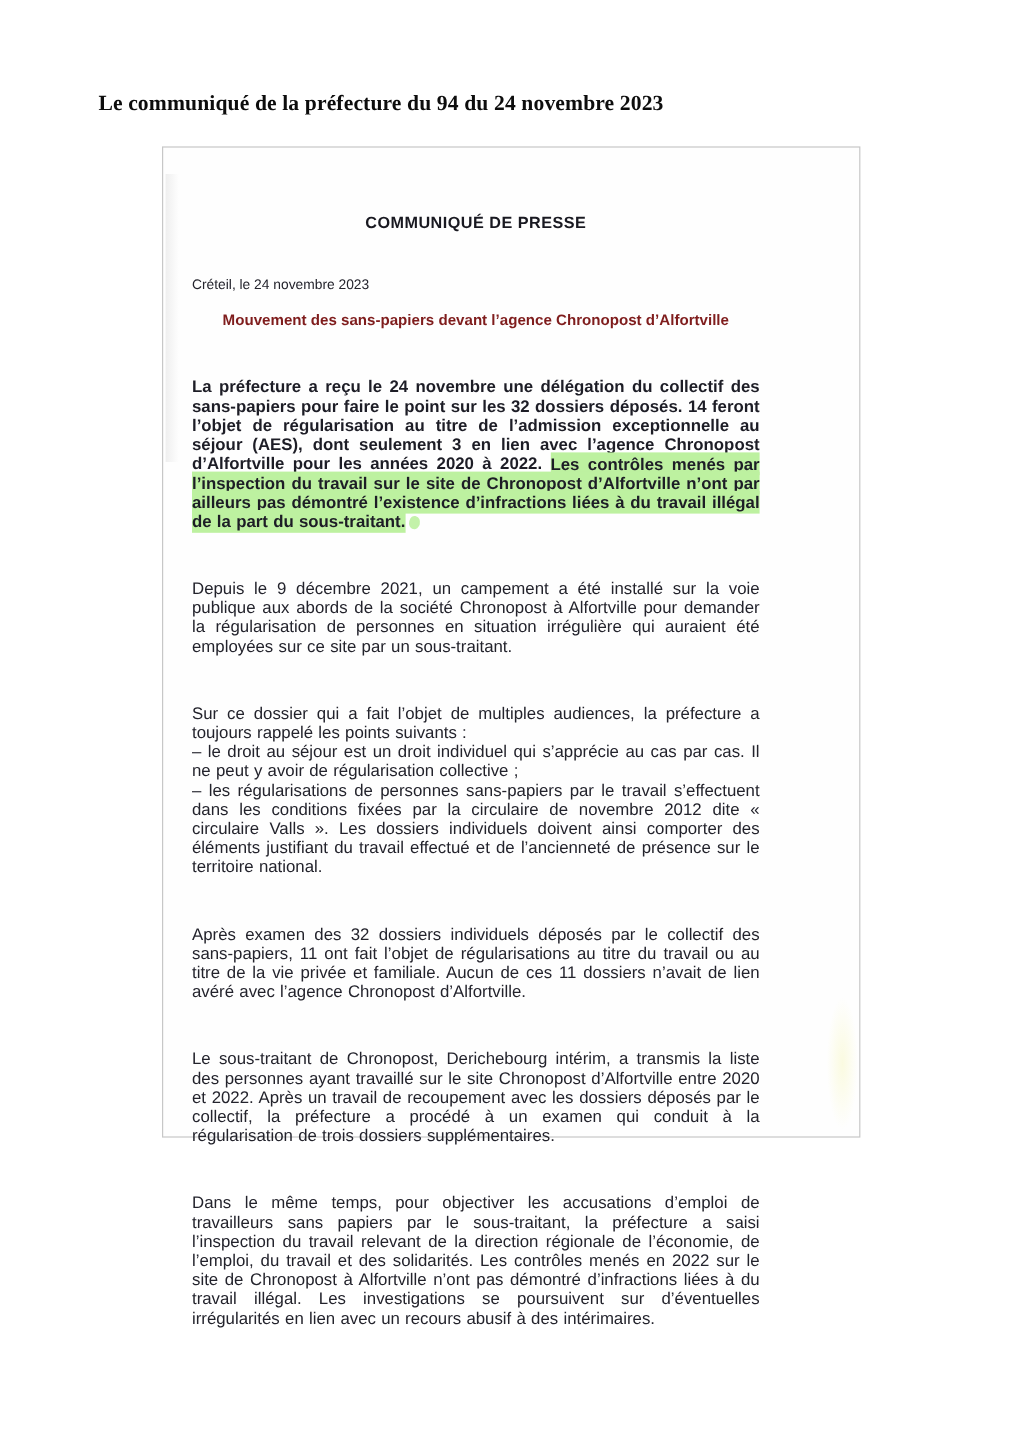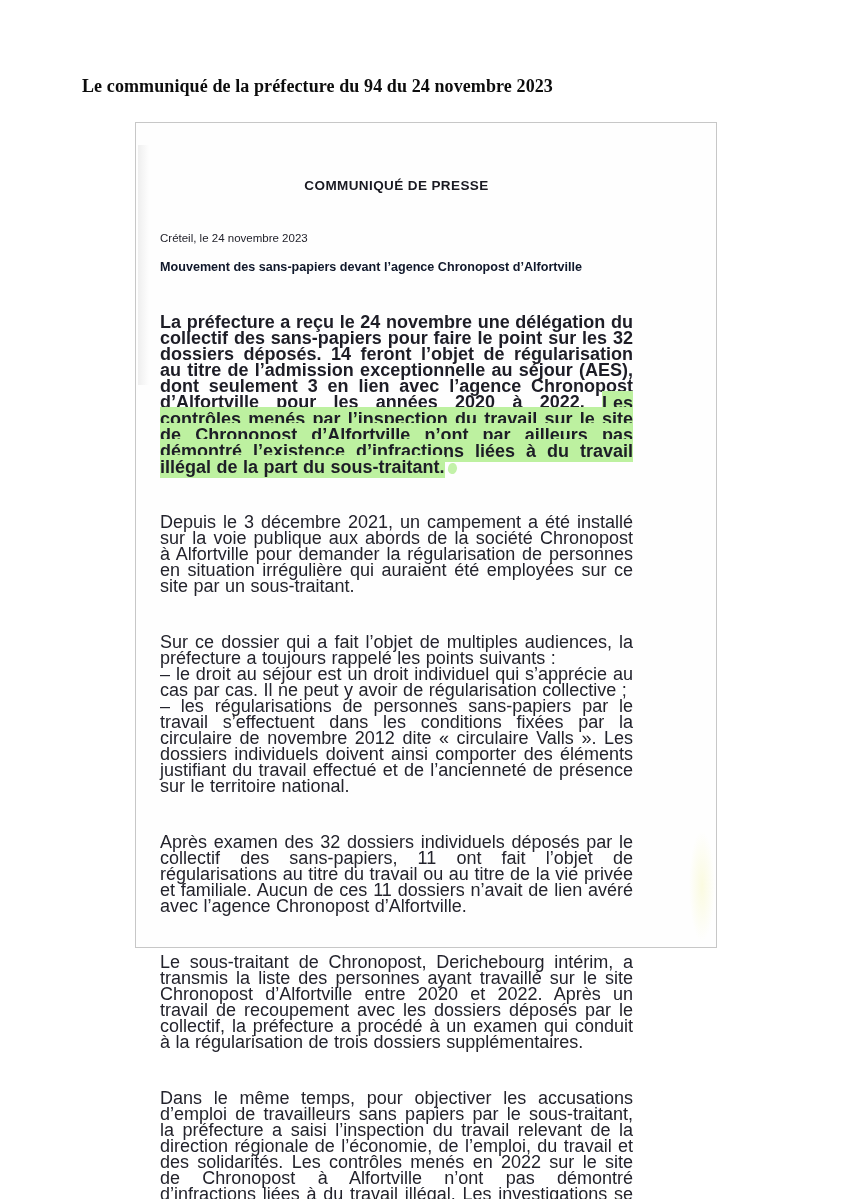--- a/index.html
+++ b/index.html
@@ -56,25 +56,26 @@
     margin-top: 39px;
     margin-right: -22px;
     text-align: left;
     font-size: 11.5px;
     color: #23232c;
   }
   .subject {
     margin-top: 16px;
     font-weight: 700;
     font-size: 12.6px;
-    color: #0f172a;
+    color: #7f1d1d;
+    text-align: center;
   }
   .doc-body { margin-top: 13px; }
   .para {
-    font-size: 18px;
+    font-size: 14px;
     line-height: 16px;
     text-align: justify;
     margin-bottom: 9px;
     color: #23232c;
     word-spacing: 0.5px;
     margin-top: 40px;
   }
   .para.bold, .para .seg-bold { font-weight: 700; color: #1d1d26; }
   .pt { text-align: justify; }
   .highlight {
@@ -108,21 +109,21 @@
     <div class="doc-header">COMMUNIQUÉ DE PRESSE</div>
 
     <div class="dateline">Créteil, le 24 novembre 2023</div>
 
     <div class="subject">Mouvement des sans-papiers devant l’agence Chronopost d’Alfortville</div>
 
     <div class="doc-body">
 
       <p class="para bold"><span>La préfecture a reçu le 24 novembre une délégation du collectif des sans-papiers pour faire le point sur les 32 dossiers déposés. 14 feront l’objet de régularisation au titre de l’admission exceptionnelle au séjour (AES), dont seulement 3 en lien avec l’agence Chronopost d’Alfortville pour les années 2020 à 2022. </span><span class="highlight">Les contrôles menés par l’inspection du travail sur le site de Chronopost d’Alfortville n’ont par ailleurs pas démontré l’existence d’infractions liées à du travail illégal de la part du sous-traitant.</span><span class="marker-tail"></span></p>
 
-      <p class="para">Depuis le 3 décembre 2021, un campement a été installé sur la voie publique aux abords de la société Chronopost à Alfortville pour demander la régularisation de personnes en situation irrégulière qui auraient été employées sur ce site par un sous-traitant.</p>
+      <p class="para">Depuis le 9 décembre 2021, un campement a été installé sur la voie publique aux abords de la société Chronopost à Alfortville pour demander la régularisation de personnes en situation irrégulière qui auraient été employées sur ce site par un sous-traitant.</p>
 
       <div class="para">
         <div class="pt">Sur ce dossier qui a fait l’objet de multiples audiences, la préfecture a toujours rappelé les points suivants :</div>
         <div class="pt">– le droit au séjour est un droit individuel qui s’apprécie au cas par cas. Il ne peut y avoir de régularisation collective ;</div>
         <div class="pt">– les régularisations de personnes sans-papiers par le travail s’effectuent dans les conditions fixées par la circulaire de novembre 2012 dite « circulaire Valls ». Les dossiers individuels doivent ainsi comporter des éléments justifiant du travail effectué et de l’ancienneté de présence sur le territoire national.</div>
       </div>
 
       <p class="para">Après examen des 32 dossiers individuels déposés par le collectif des sans-papiers, 11 ont fait l’objet de régularisations au titre du travail ou au titre de la vie privée et familiale. Aucun de ces 11 dossiers n’avait de lien avéré avec l’agence Chronopost d’Alfortville.</p>
 
       <p class="para">Le sous-traitant de Chronopost, Derichebourg intérim, a transmis la liste des personnes ayant travaillé sur le site Chronopost d’Alfortville entre 2020 et 2022. Après un travail de recoupement avec les dossiers déposés par le collectif, la préfecture a procédé à un examen qui conduit à la régularisation de trois dossiers supplémentaires.</p>

